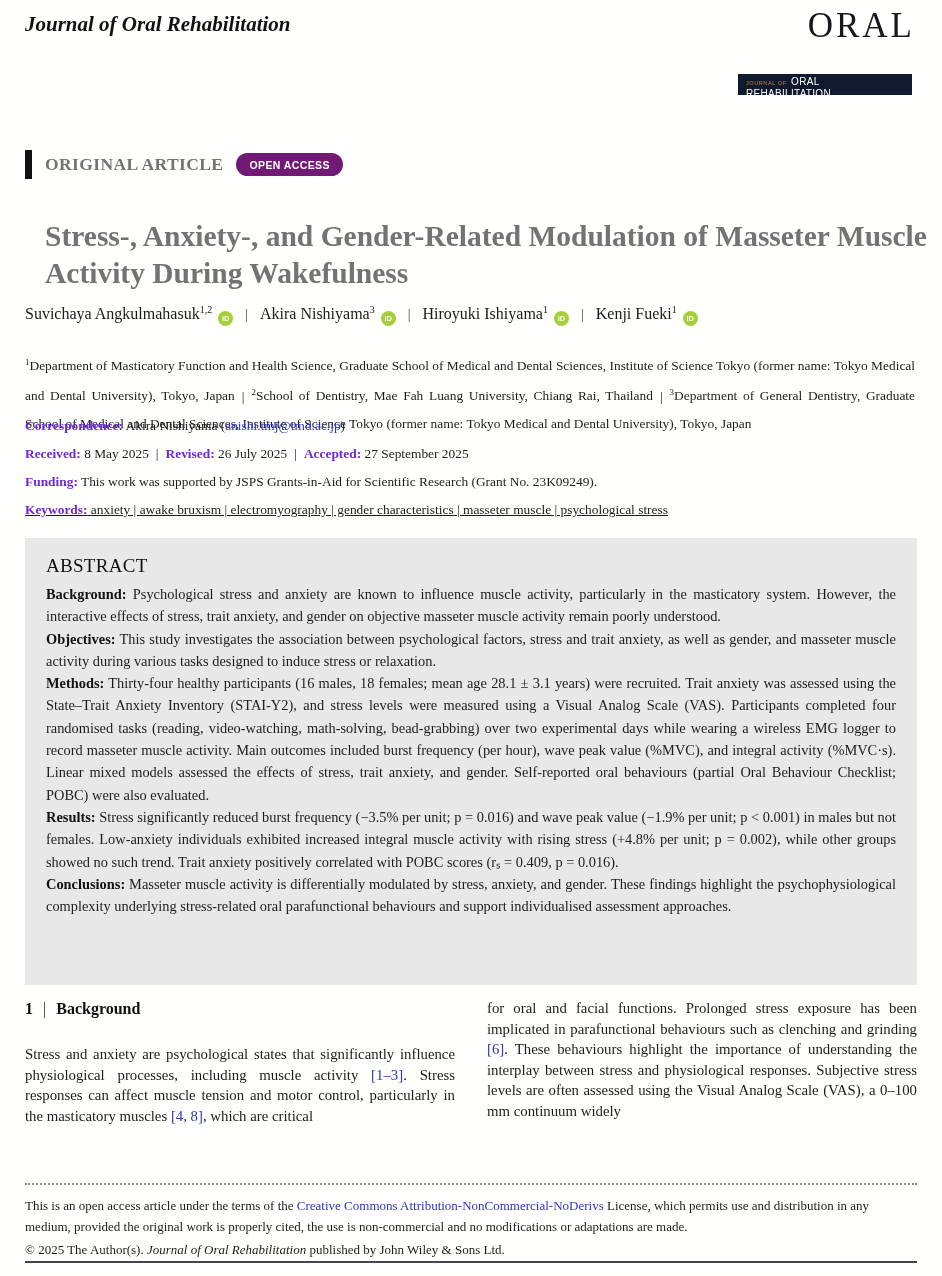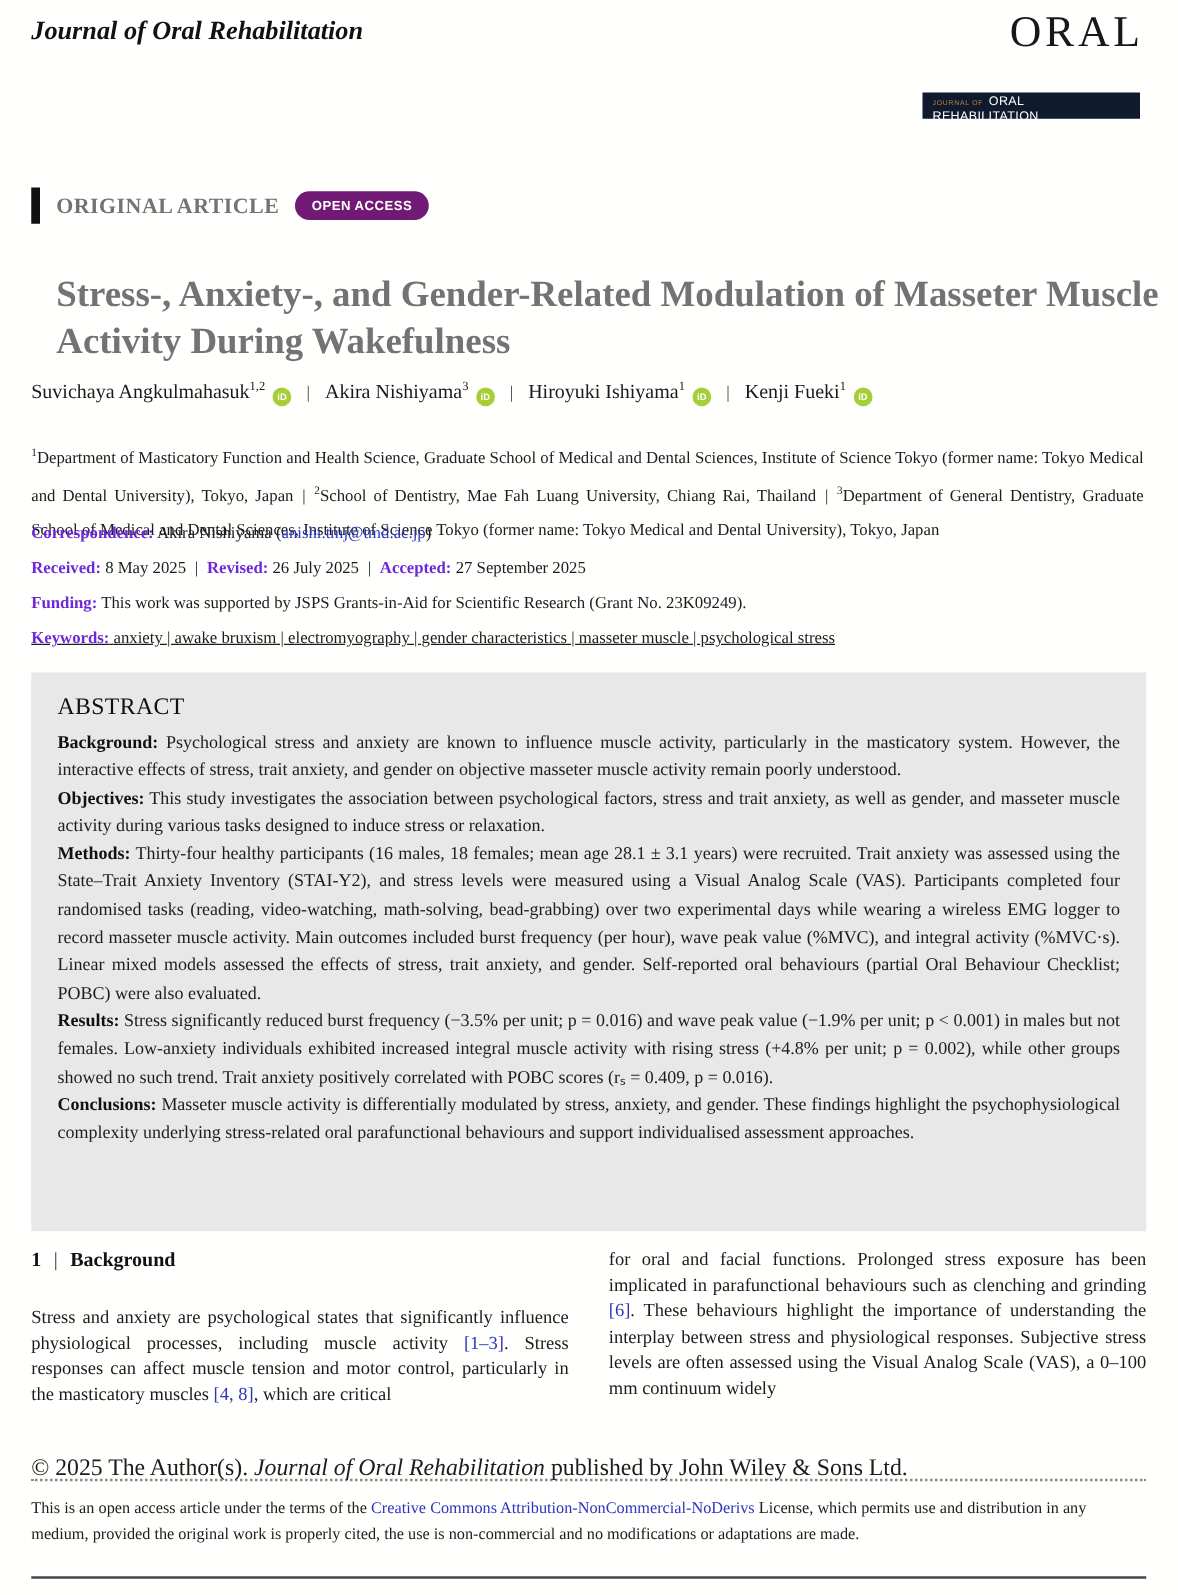--- a/index.html
+++ b/index.html
@@ -114,22 +114,22 @@
   
   .dotted-rule {
     position: absolute; left: 25px; top: 1183px; width: 892px; height: 0;
     border-top: 2px dotted #8a8a8a;
   }
   .footer-license {
     position: absolute; left: 25px; top: 1196px; width: 892px;
     font-size: 13px; line-height: 20.5px; color: #1c1c1c;
   }
   .footer-copyright {
-    position: absolute; left: 25px; top: 1164px; width: 892px;
-    font-size: 19px; color: #1c1c1c;
+    position: absolute; left: 25px; top: 1242px; width: 892px;
+    font-size: 13px; color: #1c1c1c;
   }
   .bottom-rule {
     position: absolute; left: 25px; top: 1261px; width: 892px; height: 2px;
     background: #45454c;
   }
 </style>
 </head>
 <body>
 
 <div class="page">

